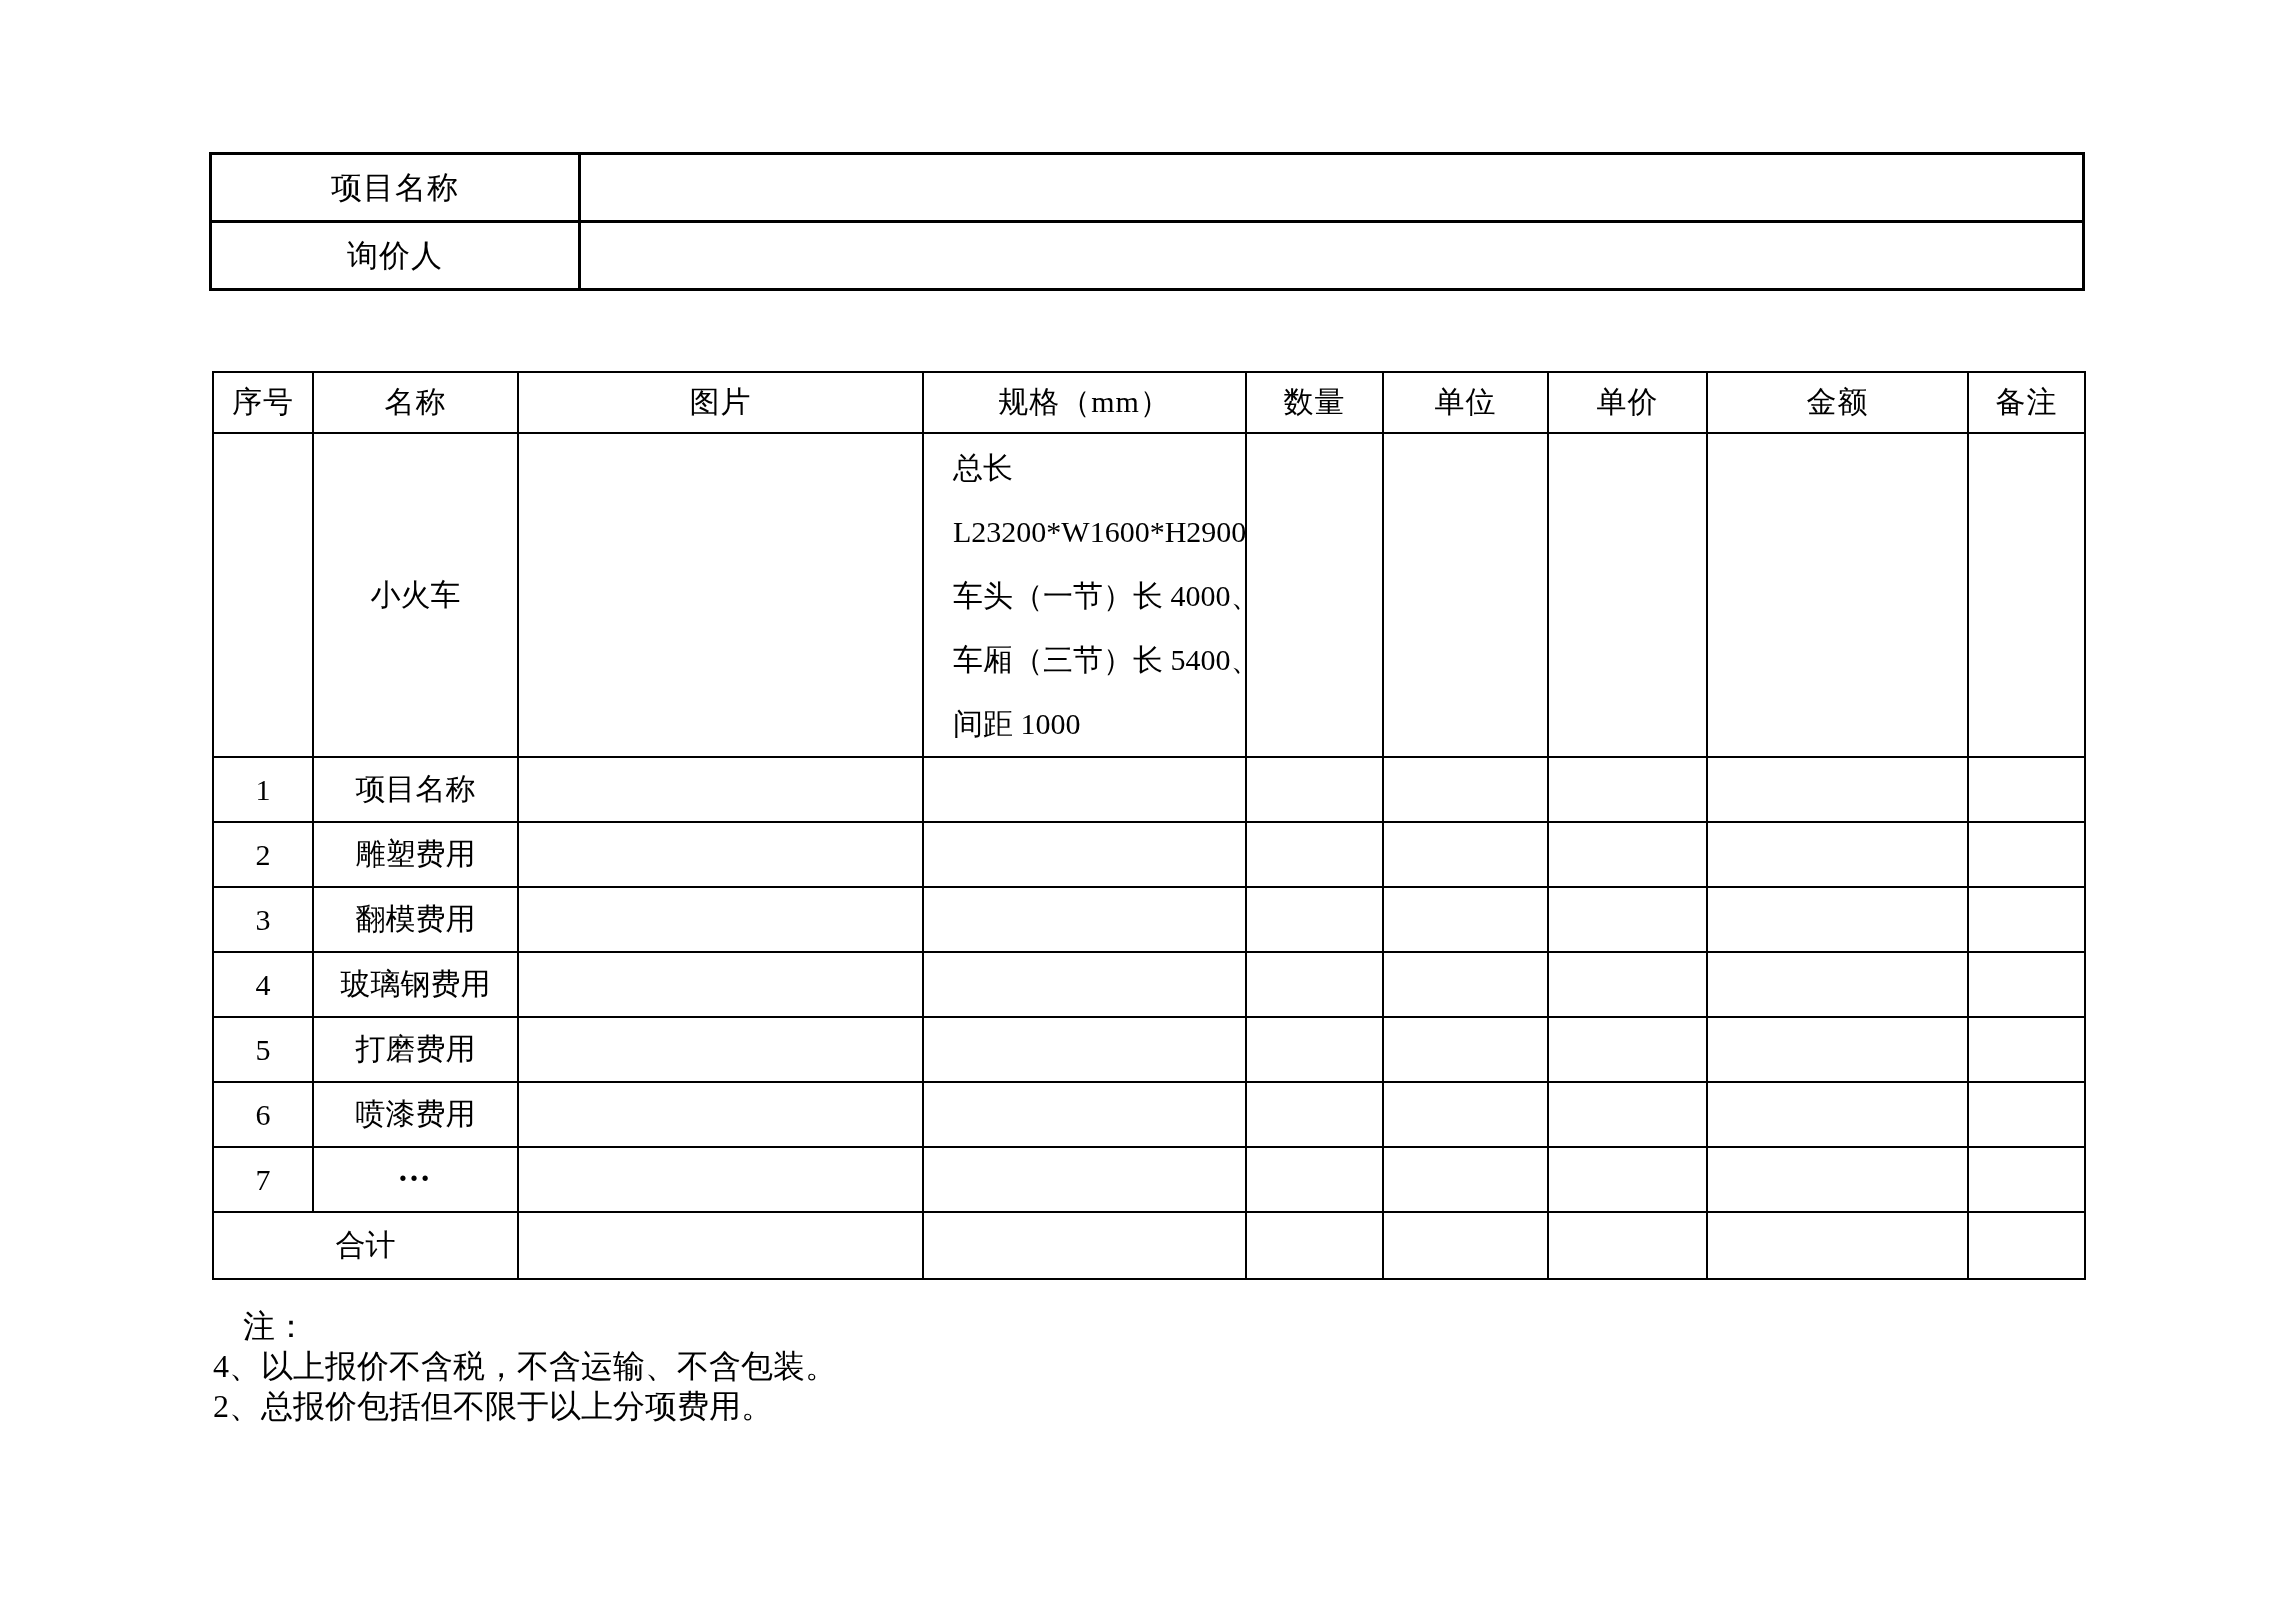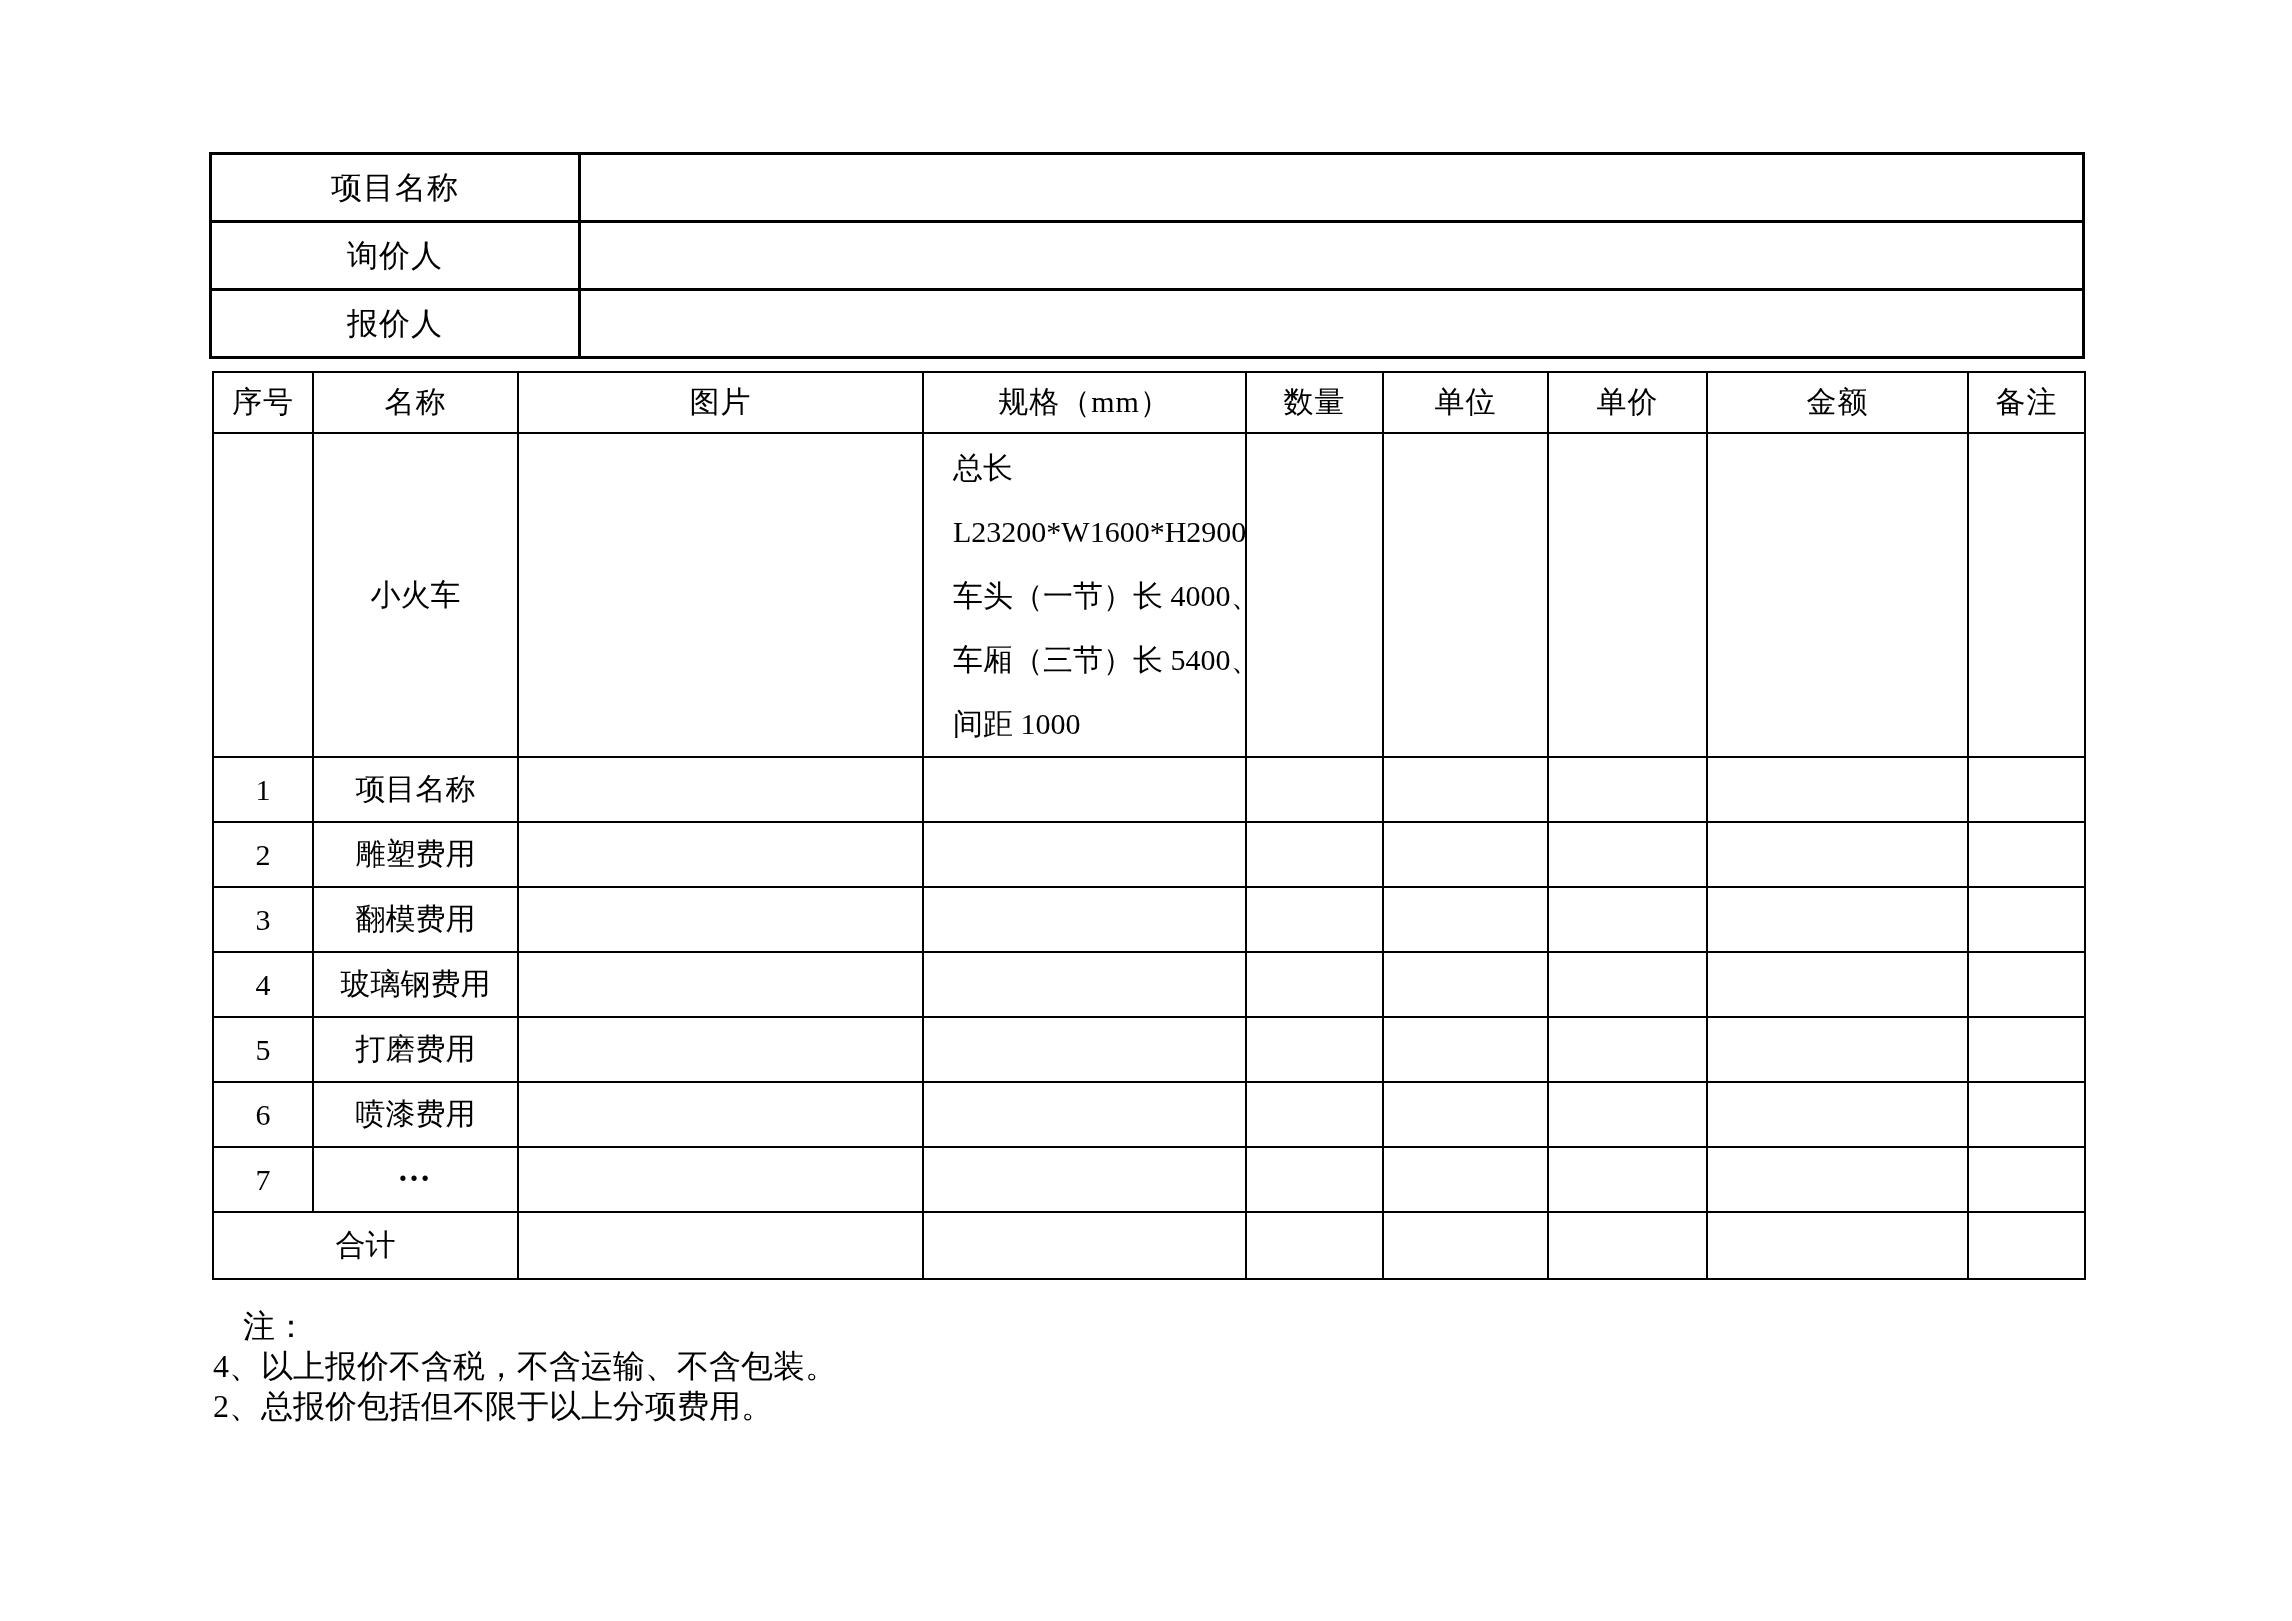--- a/index.html
+++ b/index.html
@@ -100,24 +100,20 @@
   <table class="info-table">
     <tbody>
         <tr>
       <td class="label">项目名称</td>
       <td class="value"></td>
     </tr>
     <tr>
       <td class="label">询价人</td>
       <td class="value"></td>
     </tr>
-    <tr>
-      <td class="label">报价人</td>
-      <td class="value"></td>
-    </tr>
   </tbody>
     </table>
 
   <table class="quote-table">
     <colgroup>
       <col style="width:100px">
         <col style="width:205px">
         <col style="width:405px">
       <col style="width:323px">
         <col style="width:137px">

